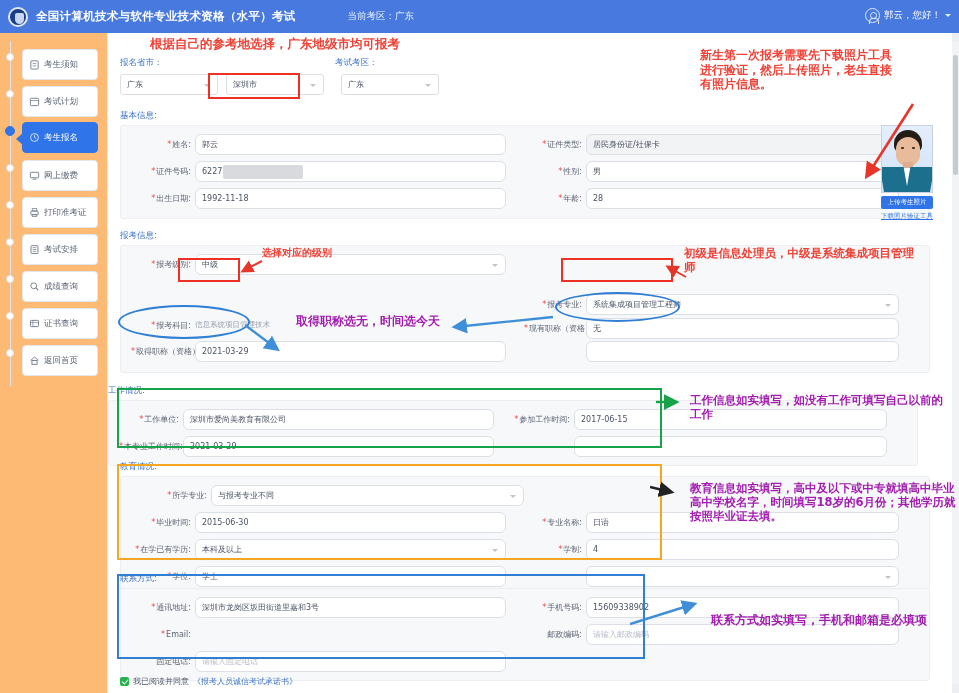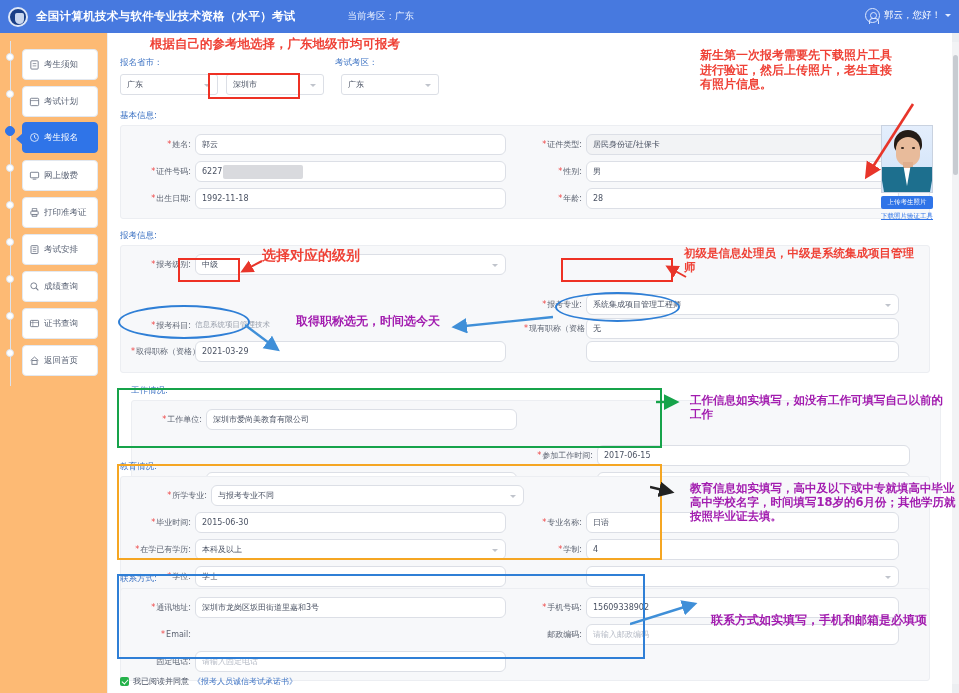--- a/index.html
+++ b/index.html
@@ -396,31 +396,31 @@
           </div>
           <div class="field" style="width:375px;margin-left:18px;">
             <div class="flabel" style="width:62px;"></div>
             <div class="ctrl"></div>
           </div>
         </div>
       </div>
     </div>
 
 
-    <div style="position:absolute;left:23px;top:352px;width:810px;">
+    <div style="position:absolute;left:0;top:352px;width:810px;">
       <div class="section-label" style="margin-left:0">工作情况:</div>
       <div class="panel" style="width:810px;padding-bottom:2px;">
         <div class="row">
           <div class="field" style="width:375px;">
             <div class="flabel" style="width:64px;"><span class="req">*</span><span>工作单位:</span></div>
             <div class="ctrl">
                 <span>深圳市爱尚美教育有限公司</span>
               </div>
           </div>
-          <div class="field" style="width:375px;margin-left:18px;margin-top:36px;">
+          <div class="field" style="width:375px;margin-left:18px;">
             <div class="flabel" style="width:62px;"><span class="req">*</span><span>参加工作时间:</span></div>
             <div class="ctrl">
                 <span>2017-06-15</span>
               </div>
           </div>
         </div>
         <div class="row">
           <div class="field" style="width:375px;">
             <div class="flabel" style="width:64px;"><span class="req">*</span><span>本专业工作时间:</span></div>
             <div class="ctrl">
@@ -551,21 +551,21 @@
   <svg style="position:absolute;left:855px;top:100px;width:70px;height:95px;">
     <defs>
         <marker id="ar1" markerWidth="7" markerHeight="7" refX="5" refY="3.2" orient="auto">
           <path d="M0,0 L6.5,3.2 L0,6.5 z" fill="#e8352a"></path>
         </marker>
       </defs>
     <line x1="58" y1="4" x2="12" y2="76" stroke="#e8352a" stroke-width="2.6" marker-end="url(#ar1)"></line>
   </svg>
 
   <div class="box-red" style="left:178px; top:258px; width:62px; height:24px;"></div>
-  <div class="anno red" style="left:262px; top:247px; font-size:14px;">选择对应的级别</div>
+  <div class="anno red" style="left:262px; top:247px; font-size:10px;">选择对应的级别</div>
   <svg style="position:absolute;left:238px;top:258px;width:28px;height:18px;">
     <defs>
         <marker id="ar2" markerWidth="7" markerHeight="7" refX="5" refY="3.2" orient="auto">
           <path d="M0,0 L6.5,3.2 L0,6.5 z" fill="#e8352a"></path>
         </marker>
       </defs>
     <line x1="24" y1="3" x2="5" y2="13" stroke="#e8352a" stroke-width="2" marker-end="url(#ar2)"></line>
   </svg>
 
   <div class="box-red" style="left:561px; top:258px; width:112px; height:24px;"></div>

